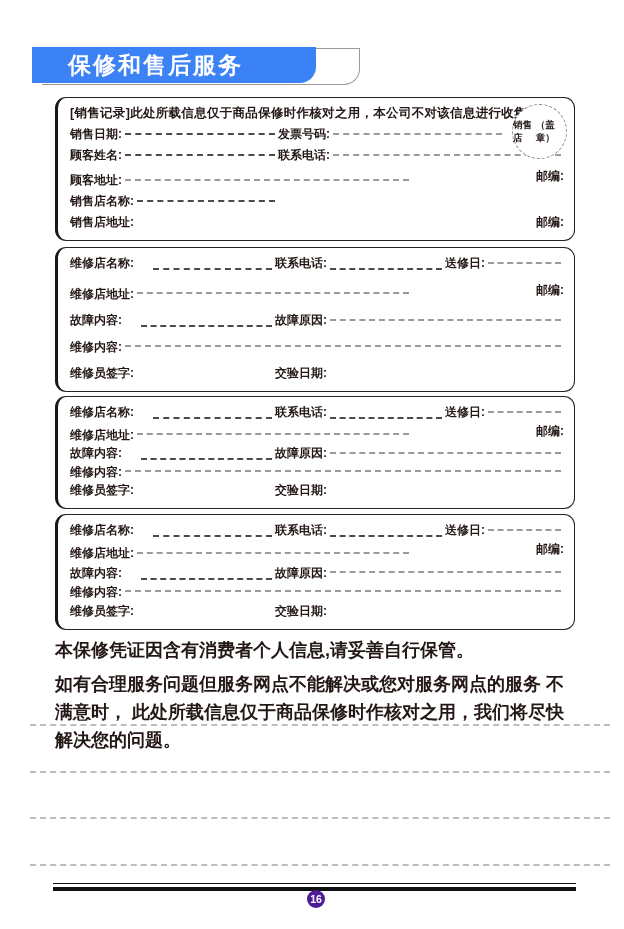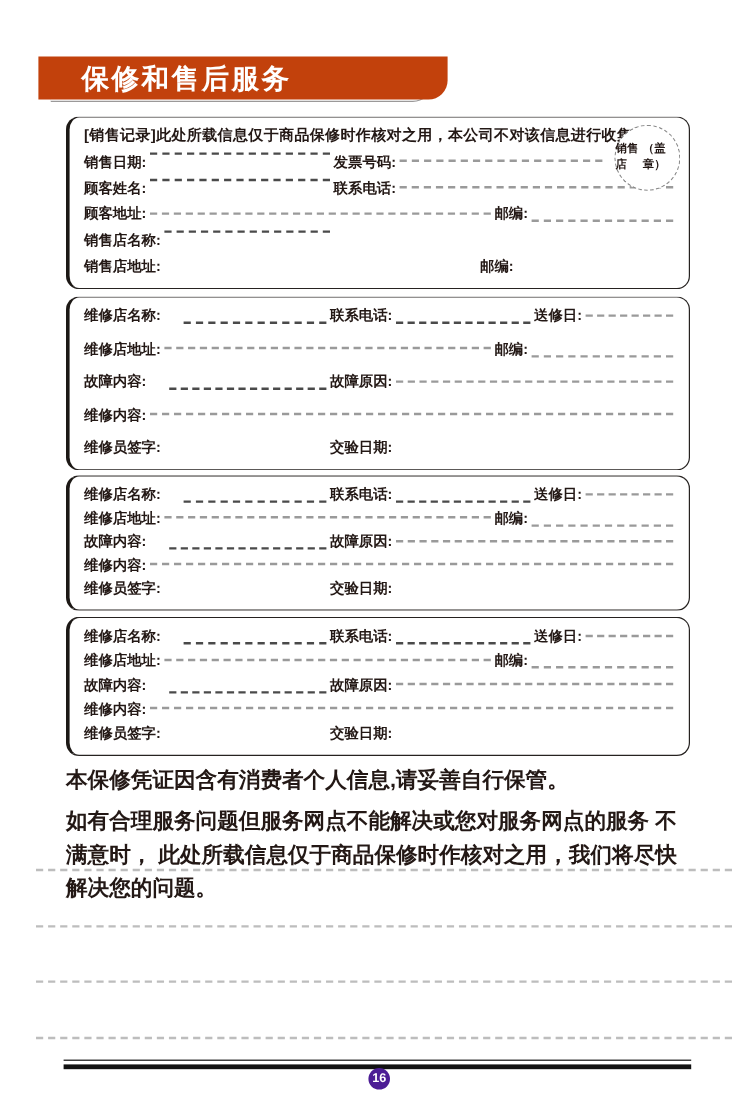--- a/index.html
+++ b/index.html
@@ -27,22 +27,22 @@
     left: 10px; top: 1px;
     width: 318px; height: 37px;
     border: 1px solid #9b9999;
     border-left: none;
     border-radius: 0 0 16px 0;
     background: transparent;
   }
   .banner {
     position: absolute;
     left: 0; top: 0;
-    width: 341px; height: 36px;
-    background: #c2410c;
+    width: 284px; height: 36px;
+    background: #3b82f6;
     border-radius: 0 0 16px 0;
     display: flex;
     align-items: center;
     padding-left: 36px;
     color: #ffffff;
     font-size: 23px;
     font-weight: bold;
     letter-spacing: 2px;
   }
 
@@ -80,24 +80,24 @@
   }
   .lbl { white-space: nowrap; }
   .fill {
     border-bottom: 2px dashed #4a4a4a;
     margin: 0 3px 2px 3px;
     height: 1px;
   }
   .fill.gray { border-bottom-color: #9a9a9a; }
   .grow { flex: 1 1 auto; }
   
-  .c1-sales { width: 208px; display: flex; align-items: flex-start; }
+  .c1-sales { width: 208px; display: flex; align-items: center; }
   .c1-rep   { width: 205px; display: flex; align-items: flex-end; gap: 16px; }
   .c2-rep   { width: 170px; display: flex; align-items: flex-end; }
-  .c-postal { width: 152px; display: flex; align-items: flex-end; }
+  .c-postal { width: 152px; display: flex; align-items: flex-end; flex-direction: column; }
   .c-grow   { flex: 1 1 auto; display: flex; align-items: center; }
   .sp-right1 { margin-right: 62px; } 
 
   
   .stamp {
     position: absolute;
     top: 6px; right: 7px;
     width: 55px; height: 55px;
     border: 1.5px dashed #8a8a8a;
     border-radius: 50%;

